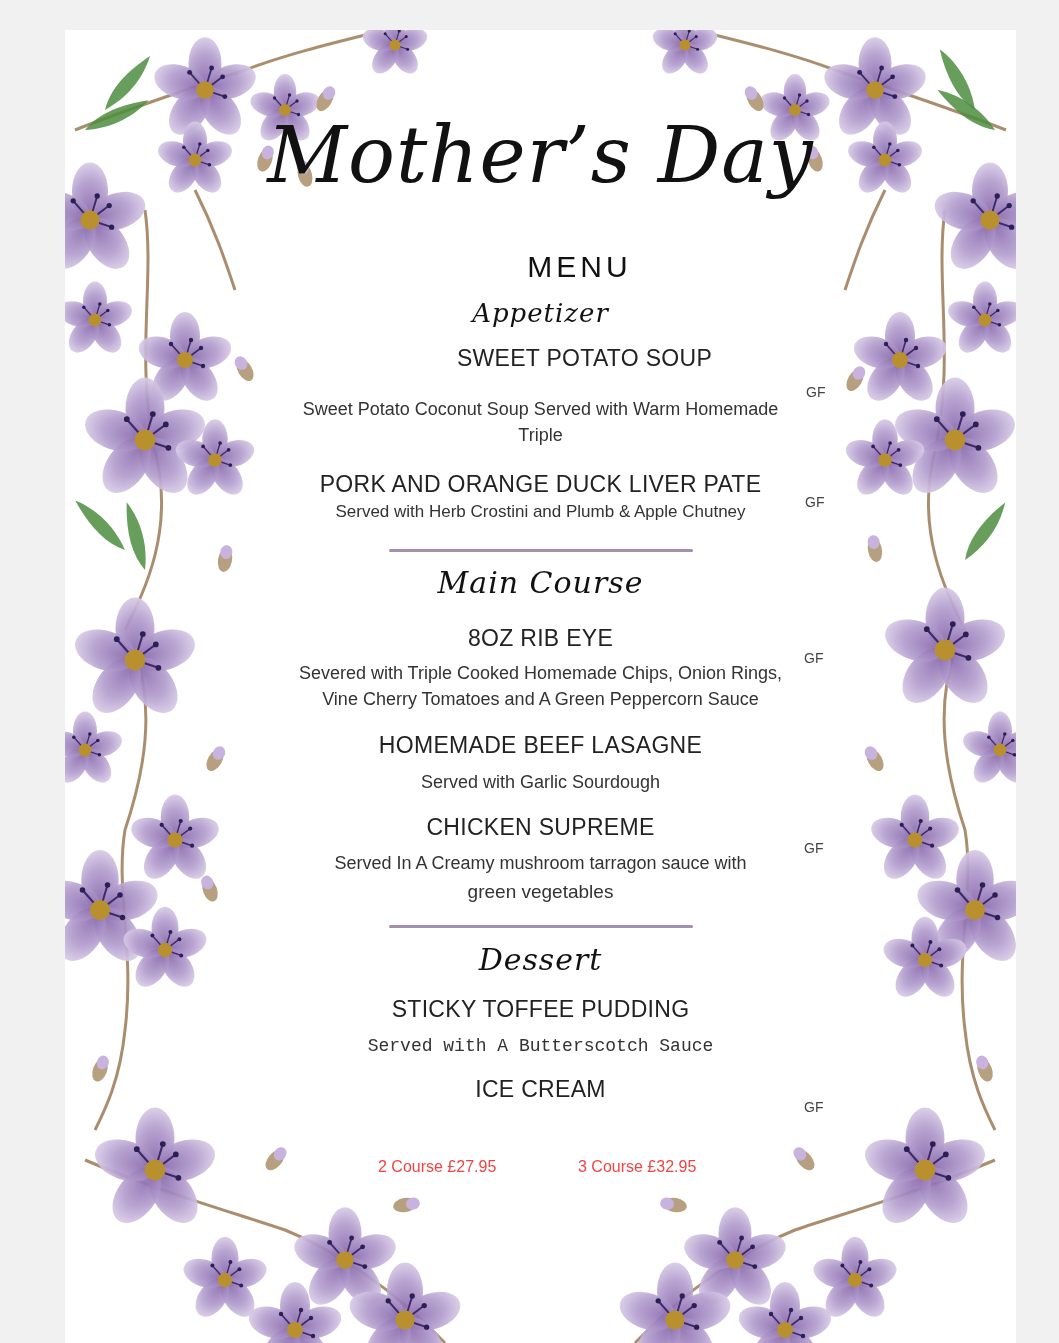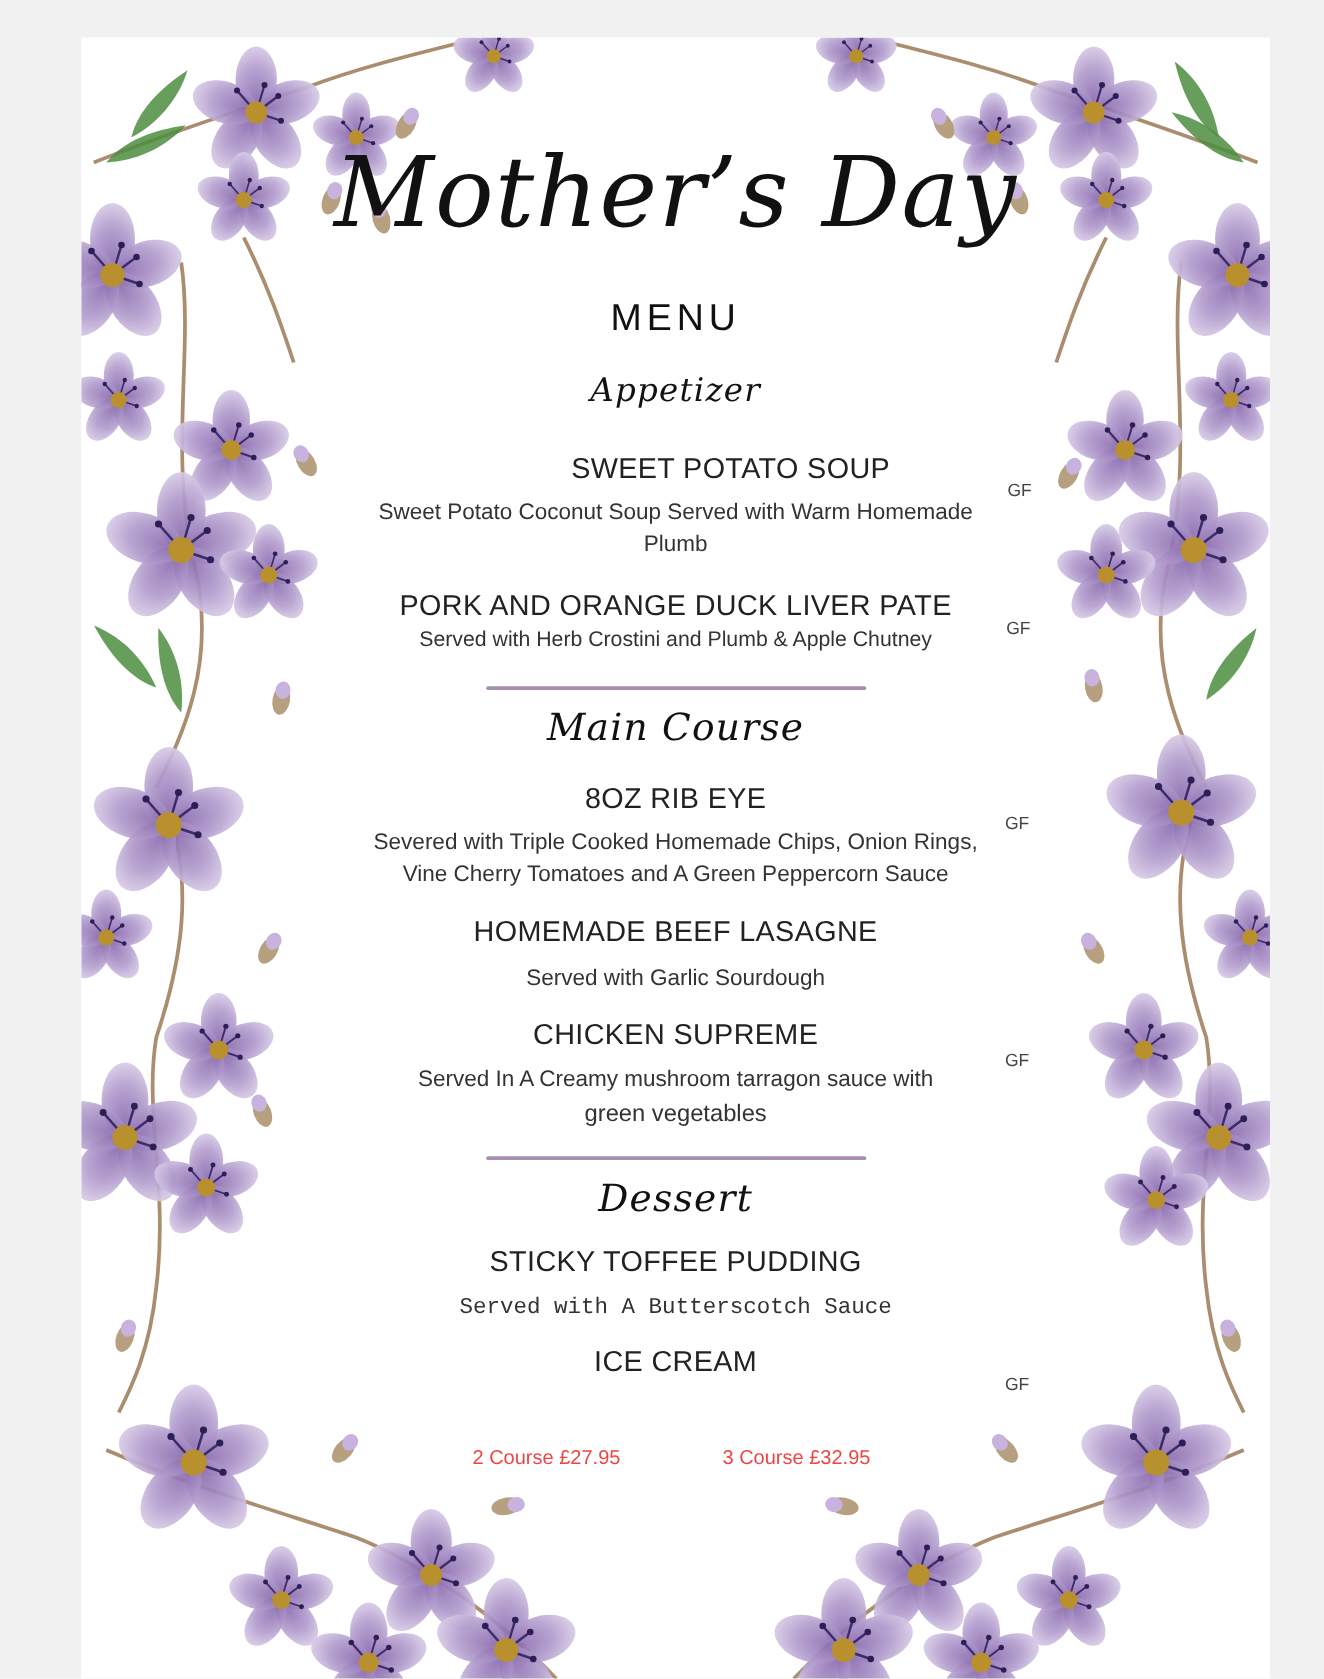--- a/index.html
+++ b/index.html
@@ -15,21 +15,21 @@
   .deco { position: absolute; pointer-events: none; }
   .content {
     position: absolute; left: 0; top: 0; width: 951px; height: 1059px;
   }
   .abs { position: absolute; left: 0; width: 951px; text-align: center; }
   .script {
     font-family: "DejaVu Serif", serif; font-style: italic; color: #111;
     letter-spacing: 1px;
   }
   .title { top: 80px; font-size: 78px; font-weight: normal; }
-  .menu-label { top: 208px; font-size: 30px; letter-spacing: 4px; color: #111; font-family: "Liberation Sans", sans-serif; }
+  .menu-label { top: 220px; font-size: 30px; letter-spacing: 4px; color: #111; font-family: "Liberation Sans", sans-serif; margin-left: 39px; }
   .section { font-size: 30px; }
   .dish-name { font-family: "Liberation Sans", sans-serif; font-size: 23px; color: #222; letter-spacing: 0.3px; }
   .dish-desc { font-family: "Liberation Sans", sans-serif; font-size: 18px; color: #333; line-height: 26px; }
   .gf { position: absolute; font-family: "Liberation Sans", sans-serif; font-size: 14px; color: #444; }
   .divider { position: absolute; left: 324px; width: 304px; height: 3px; background: #a58fae; border-radius: 2px; }
   .price { position: absolute; font-family: Liberation Sans, sans-serif; font-size: 16px; color: #ef4444; }
 </style>
 </head>
 <body>
 
@@ -149,23 +149,23 @@
     <use href="#bud" transform="translate(740,1130) rotate(-40)"></use>
     <use href="#bud" transform="translate(610,1175) rotate(-80)"></use>
   </svg>
 
   <div class="content">
     <div class="abs script title">Mother’s Day</div>
     <div class="abs menu-label">MENU</div>
 
     <div class="abs script section" style="top:268px;font-size:26px;">Appetizer</div>
 
-    <div class="abs dish-name" style="top:331px;padding-left:44px;">SWEET POTATO SOUP</div>
+    <div class="abs dish-name" style="top:315px;padding-left:44px;">SWEET POTATO SOUP</div>
     <div class="abs dish-desc" style="top:366px;">Sweet Potato Coconut Soup Served with Warm Homemade</div>
-    <div class="abs dish-desc" style="top:392px;">Plumb</div>
+    <div class="abs dish-desc" style="top:392px;">Triple</div>
     <div class="gf" style="left:741px;top:354px;">GF</div>
 
     <div class="abs dish-name" style="top:441px;">PORK AND ORANGE DUCK LIVER PATE</div>
     <div class="abs dish-desc" style="top:469px;font-size:17px;">Served with Herb Crostini and Plumb &amp; Apple Chutney</div>
     <div class="gf" style="left:740px;top:464px;">GF</div>
 
     <div class="divider" style="top:519px;"></div>
 
     <div class="abs script section" style="top:535px;">Main Course</div>
 

